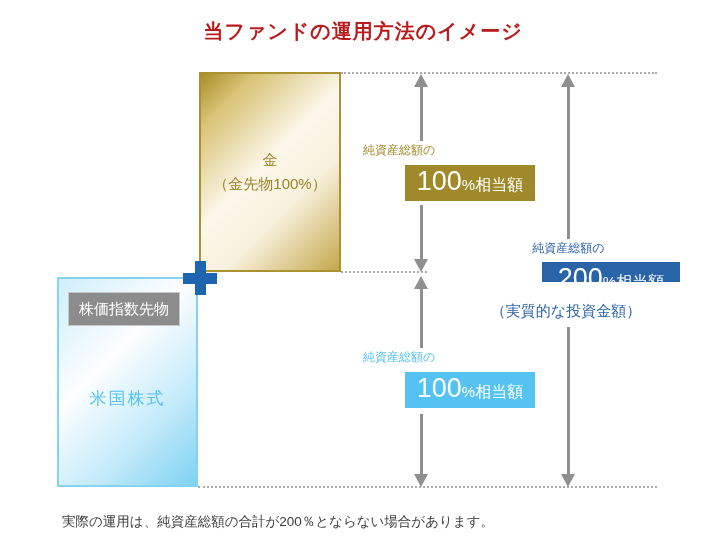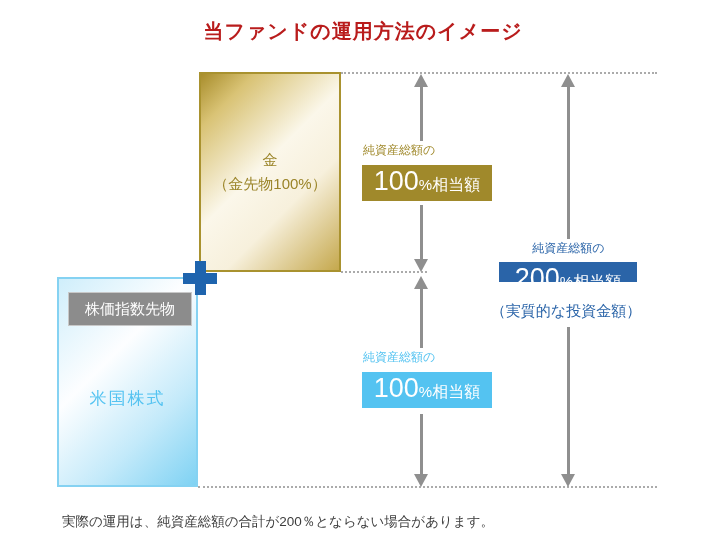--- a/index.html
+++ b/index.html
@@ -13,21 +13,21 @@
   .gold-box { position:absolute; left:199px; top:72px; width:142px; height:200px;
               border:2px solid #A9922F;
               background:linear-gradient(135deg,#A98E2C 0%,#D9C375 16%,#FBF7EA 46%,#F7F0DC 66%,#C5A84D 100%);
               display:flex; flex-direction:column; align-items:center; justify-content:center; }
   .gold-box .line { color:#9A8428; font-size:15px; line-height:1.6; text-align:center; }
 
   
   .blue-box { position:absolute; left:57px; top:277px; width:141px; height:210px;
               border:2px solid #85D2F2;
               background:linear-gradient(135deg,#CFEEFB 0%,#FDFEFF 38%,#C4EAFA 70%,#7FD2F3 100%); }
-  .stock-tag { position:absolute; left:9px; top:13px; width:124px; height:34px;
+  .stock-tag { position:absolute; left:9px; top:13px; width:112px; height:34px;
                background:#8C8C8C; border:1px solid #C8C8C8; color:#fff; font-size:15px;
                display:flex; align-items:center; justify-content:center; }
   .us-label { position:absolute; left:0; top:16px; width:100%; height:100%;
               display:flex; align-items:center; justify-content:center;
               color:#54C3F1; font-size:17px; letter-spacing:2px; }
 
   
   .plus { position:absolute; left:183px; top:261px; width:34px; height:34px; }
   .plus .v { position:absolute; left:11.5px; top:0; width:11px; height:34px; background:#1E64AE; }
   .plus .h { position:absolute; left:0; top:11.5px; width:34px; height:11px; background:#1E64AE; }
@@ -52,21 +52,21 @@
   .seg5 { left:561px; top:74px;  height:165px; }
   .seg6 { left:561px; top:327px; height:160px; }
 
   
   .m-prefix { position:absolute; font-size:12px; }
   .m-prefix.gold { left:363px; top:142px; color:#A0892B; }
   .m-prefix.cyan { left:363px; top:349px; color:#54C3F1; }
   .m-prefix.blue { left:485px; top:240px; width:167px; text-align:center; color:#2A64A8; }
 
   .measure-box { position:absolute; color:#fff; display:flex; align-items:baseline;
-                 justify-content:center; padding:1px 6px 3px 6px; }
+                 justify-content:center; padding:1px 6px 3px 6px;margin-left:43px; }
   .measure-box .big { font-size:27px; line-height:1.15; }
   .measure-box .pct { font-size:15px; }
   .measure-box .suf { font-size:16px;font-family:Liberation Mono, monospace; }
   .mb-gold { left:362px; top:165px; width:130px; height:36px; background:#A0892B; }
   .mb-cyan { left:362px; top:372px; width:130px; height:36px; background:#54C3F1; }
   .mb-blue { left:499px; top:262px; width:138px; height:20px; background:#2A64A8; }
   .m-note  { position:absolute; left:476px; top:302px; width:180px; text-align:center;
              color:#2A64A8; font-size:15px; }
 
   .footnote { position:absolute; left:62px; top:513px; font-size:13.5px; color:#3C3C3C; }

